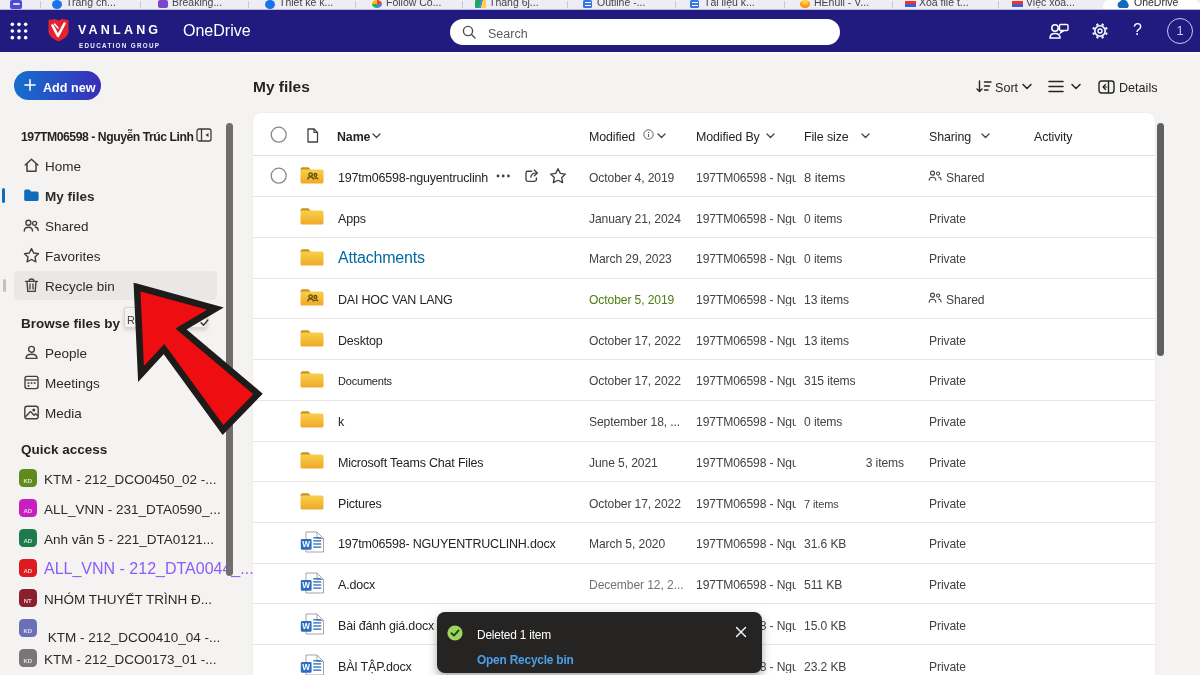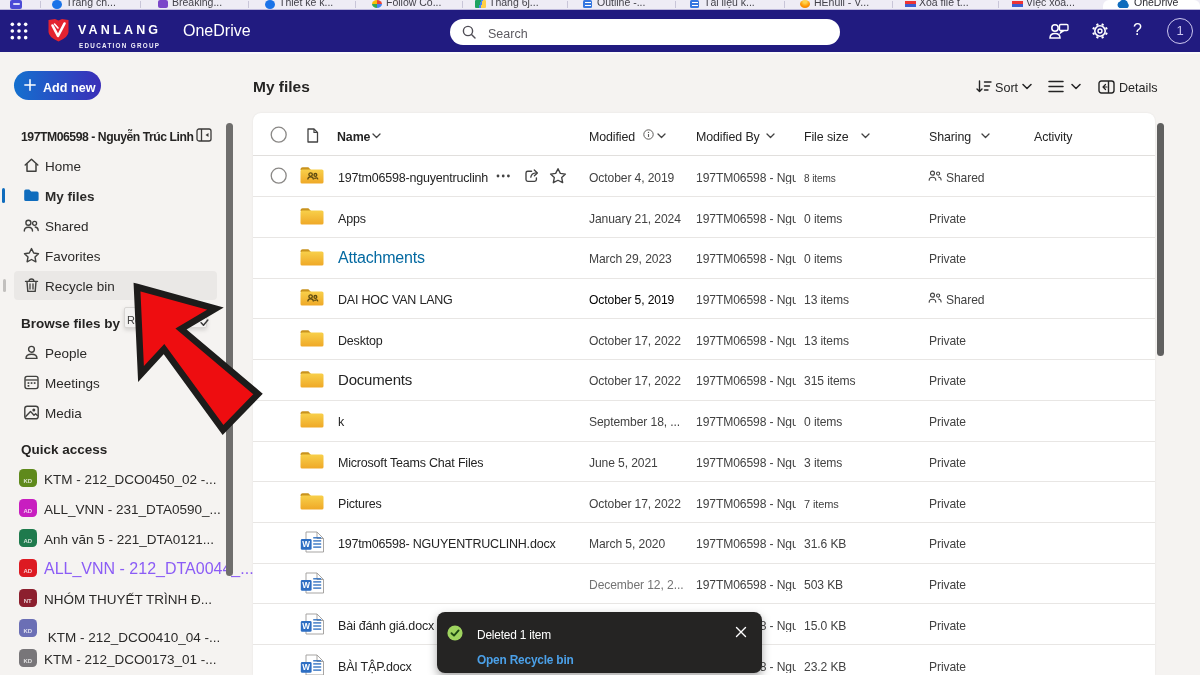--- a/index.html
+++ b/index.html
@@ -270,21 +270,21 @@
 <g fill="none" stroke="#5d4a10" stroke-width="1.3">
         <circle cx="10.6" cy="8.6" r="1.75"></circle>
         <circle cx="15.4" cy="8.9" r="1.4"></circle>
         <path d="M7.8 13.6 Q7.8 10.9 10.6 10.9 Q13.4 10.9 13.4 13.6"></path>
         <path d="M14.3 12.6 Q17.4 10.9 17.8 13.3"></path>
       </g>
     </svg>
 <div class="abs" style="left:338px;top:167.86px;width:250px;height:17px;overflow:hidden;"><span class="txt" style="font-size:12.5px;color:#242424;letter-spacing:-0.2px;">197tm06598-nguyentruclinh</span></div>
 <div class="abs" style="left:589px;top:167.86px;width:104px;height:16px;overflow:hidden;"><span class="txt" style="font-size:12.1px;color:#424242;letter-spacing:-0.1px;">October 4, 2019</span></div>
 <div class="abs" style="left:696px;top:167.86px;width:100px;height:16px;overflow:hidden;"><span class="txt" style="font-size:12.1px;color:#424242;letter-spacing:-0.1px;">197TM06598 - Ngu</span></div>
-<div class="abs" style="left:804px;top:167.86px;width:100px;height:16px;"><span class="txt" style="font-size:10px;color:#424242;letter-spacing:-0.1px;">8 items</span></div>
+<div class="abs" style="left:804px;top:167.86px;width:100px;height:16px;"><span class="txt" style="font-size:13px;color:#424242;letter-spacing:-0.1px;">8 items</span></div>
 <svg class="abs" style="left:928px;top:168.9px" width="15" height="13" viewBox="0 0 17 15">
       <circle cx="5" cy="4.8" r="2.3" stroke="#424242" stroke-width="1.3" fill="none"></circle>
       <path d="M1.2 13 Q1.2 9.5 5 9.5 Q8.8 9.5 8.8 13" stroke="#424242" stroke-width="1.3" fill="none" stroke-linecap="round"></path>
       <circle cx="11.5" cy="5.3" r="1.85" stroke="#424242" stroke-width="1.2" fill="none"></circle>
       <path d="M12 9.2 Q15 9.7 15 12.6" stroke="#424242" stroke-width="1.2" fill="none" stroke-linecap="round"></path>
     </svg>
 <div class="abs" style="left:946px;top:167.86px;width:60px;height:16px;"><span class="txt" style="font-size:12.1px;color:#424242;letter-spacing:-0.1px;">Shared</span></div>
 <svg class="abs" style="left:270.3px;top:167.16000000000003px" width="17.4" height="17.4" viewBox="0 0 20 20">
       <circle cx="10" cy="10" r="8.6" stroke="#8a8886" stroke-width="1.5" fill="none"></circle>
     </svg>
@@ -344,21 +344,21 @@
         </linearGradient>
       </defs>
 <g fill="none" stroke="#5d4a10" stroke-width="1.3">
         <circle cx="10.6" cy="8.6" r="1.75"></circle>
         <circle cx="15.4" cy="8.9" r="1.4"></circle>
         <path d="M7.8 13.6 Q7.8 10.9 10.6 10.9 Q13.4 10.9 13.4 13.6"></path>
         <path d="M14.3 12.6 Q17.4 10.9 17.8 13.3"></path>
       </g>
     </svg>
 <div class="abs" style="left:338px;top:290.02px;width:250px;height:17px;overflow:hidden;"><span class="txt" style="font-size:12.5px;color:#242424;letter-spacing:-0.2px;">DAI HOC VAN LANG</span></div>
-<div class="abs" style="left:589px;top:290.02px;width:104px;height:16px;overflow:hidden;"><span class="txt" style="font-size:12.1px;color:#000000;letter-spacing:-0.1px;">October 5, 2019</span></div>
+<div class="abs" style="left:589px;top:290.02px;width:104px;height:16px;overflow:hidden;"><span class="txt" style="font-size:12.1px;color:#4d7c0f;letter-spacing:-0.1px;">October 5, 2019</span></div>
 <div class="abs" style="left:696px;top:290.02px;width:100px;height:16px;overflow:hidden;"><span class="txt" style="font-size:12.1px;color:#424242;letter-spacing:-0.1px;">197TM06598 - Ngu</span></div>
 <div class="abs" style="left:804px;top:290.02px;width:100px;height:16px;"><span class="txt" style="font-size:12.1px;color:#424242;letter-spacing:-0.1px;">13 items</span></div>
 <svg class="abs" style="left:928px;top:291.0px" width="15" height="13" viewBox="0 0 17 15">
       <circle cx="5" cy="4.8" r="2.3" stroke="#424242" stroke-width="1.3" fill="none"></circle>
       <path d="M1.2 13 Q1.2 9.5 5 9.5 Q8.8 9.5 8.8 13" stroke="#424242" stroke-width="1.3" fill="none" stroke-linecap="round"></path>
       <circle cx="11.5" cy="5.3" r="1.85" stroke="#424242" stroke-width="1.2" fill="none"></circle>
       <path d="M12 9.2 Q15 9.7 15 12.6" stroke="#424242" stroke-width="1.2" fill="none" stroke-linecap="round"></path>
     </svg>
 <div class="abs" style="left:946px;top:290.02px;width:60px;height:16px;"><span class="txt" style="font-size:12.1px;color:#424242;letter-spacing:-0.1px;">Shared</span></div>
 <div class="abs" style="left:253px;top:318.38px;width:902px;height:1px;background:#e8e6e4;"></div>
@@ -381,21 +381,21 @@
 <svg class="abs" style="left:300px;top:369.76px" width="24" height="19" viewBox="0 0 24 19">
 <path d="M.5 4 Q.5 1.2 2.6 1.2 H8.4 L11 4 Z" fill="#c9931e"></path>
 <rect x=".5" y="3.4" width="23" height="14.2" rx="1.6" fill="url(#fg300369.76)"></rect>
 <defs>
         <linearGradient id="fg300369.76" x1="0" y1="0" x2="0" y2="1">
           <stop offset="0" stop-color="#f8d04a"></stop>
           <stop offset="1" stop-color="#efa827"></stop>
         </linearGradient>
       </defs>
 </svg>
-<div class="abs" style="left:338px;top:371.46px;width:250px;height:17px;overflow:hidden;"><span class="txt" style="font-size:15px;color:#242424;letter-spacing:-0.2px;">Documents</span></div>
+<div class="abs" style="left:338px;top:371.46px;width:250px;height:17px;overflow:hidden;"><span class="txt" style="font-size:11px;color:#242424;letter-spacing:-0.2px;">Documents</span></div>
 <div class="abs" style="left:589px;top:371.46px;width:104px;height:16px;overflow:hidden;"><span class="txt" style="font-size:12.1px;color:#424242;letter-spacing:-0.1px;">October 17, 2022</span></div>
 <div class="abs" style="left:696px;top:371.46px;width:100px;height:16px;overflow:hidden;"><span class="txt" style="font-size:12.1px;color:#424242;letter-spacing:-0.1px;">197TM06598 - Ngu</span></div>
 <div class="abs" style="left:804px;top:371.46px;width:100px;height:16px;"><span class="txt" style="font-size:12.1px;color:#424242;letter-spacing:-0.1px;">315 items</span></div>
 <div class="abs" style="left:929px;top:371.46px;width:60px;height:16px;"><span class="txt" style="font-size:12.1px;color:#424242;letter-spacing:-0.1px;">Private</span></div>
 <div class="abs" style="left:253px;top:399.82px;width:902px;height:1px;background:#e8e6e4;"></div>
 <svg class="abs" style="left:300px;top:410.48px" width="24" height="19" viewBox="0 0 24 19">
 <path d="M.5 4 Q.5 1.2 2.6 1.2 H8.4 L11 4 Z" fill="#c9931e"></path>
 <rect x=".5" y="3.4" width="23" height="14.2" rx="1.6" fill="url(#fg300410.48)"></rect>
 <defs>
         <linearGradient id="fg300410.48" x1="0" y1="0" x2="0" y2="1">
@@ -416,21 +416,21 @@
 <defs>
         <linearGradient id="fg300451.2" x1="0" y1="0" x2="0" y2="1">
           <stop offset="0" stop-color="#f8d04a"></stop>
           <stop offset="1" stop-color="#efa827"></stop>
         </linearGradient>
       </defs>
 </svg>
 <div class="abs" style="left:338px;top:452.9px;width:250px;height:17px;overflow:hidden;"><span class="txt" style="font-size:12.5px;color:#242424;letter-spacing:-0.2px;">Microsoft Teams Chat Files</span></div>
 <div class="abs" style="left:589px;top:452.9px;width:104px;height:16px;overflow:hidden;"><span class="txt" style="font-size:12.1px;color:#424242;letter-spacing:-0.1px;">June 5, 2021</span></div>
 <div class="abs" style="left:696px;top:452.9px;width:100px;height:16px;overflow:hidden;"><span class="txt" style="font-size:12.1px;color:#424242;letter-spacing:-0.1px;">197TM06598 - Ngu</span></div>
-<div class="abs" style="left:804px;top:452.9px;width:100px;height:16px;"><span class="txt" style="font-size:12.1px;color:#424242;letter-spacing:-0.1px;">3 items</span></div>
+<div class="abs" style="left:804px;top:452.9px;width:100px;height:16px;text-align:right;"><span class="txt" style="font-size:12.1px;color:#424242;letter-spacing:-0.1px;">3 items</span></div>
 <div class="abs" style="left:929px;top:452.9px;width:60px;height:16px;"><span class="txt" style="font-size:12.1px;color:#424242;letter-spacing:-0.1px;">Private</span></div>
 <div class="abs" style="left:253px;top:481.26px;width:902px;height:1px;background:#e8e6e4;"></div>
 <svg class="abs" style="left:300px;top:491.92px" width="24" height="19" viewBox="0 0 24 19">
 <path d="M.5 4 Q.5 1.2 2.6 1.2 H8.4 L11 4 Z" fill="#c9931e"></path>
 <rect x=".5" y="3.4" width="23" height="14.2" rx="1.6" fill="url(#fg300491.92)"></rect>
 <defs>
         <linearGradient id="fg300491.92" x1="0" y1="0" x2="0" y2="1">
           <stop offset="0" stop-color="#f8d04a"></stop>
           <stop offset="1" stop-color="#efa827"></stop>
         </linearGradient>
@@ -465,23 +465,24 @@
 <path d="M17 1 V7.5 H23.5" fill="none" stroke="#9d9b99" stroke-width=".9" stroke-linejoin="round"></path>
 <g stroke="#2e6fc0" stroke-width="1.35">
         <line x1="13.2" y1="6.8" x2="21.2" y2="6.8"></line>
         <line x1="13.2" y1="9.9" x2="21.2" y2="9.9"></line>
         <line x1="13.2" y1="13.0" x2="21.2" y2="13.0"></line>
         <line x1="13.2" y1="16.1" x2="21.2" y2="16.1"></line>
       </g>
 <rect x=".8" y="8" width="10.8" height="10.8" rx="1.4" fill="#2d6ec3"></rect>
 <text x="6.2" y="16.4" text-anchor="middle" font-family="Liberation Sans" font-size="8.2" font-weight="bold" fill="#fff">W</text>
 </svg>
+<div class="abs" style="left:338px;top:575.06px;width:250px;height:17px;overflow:hidden;"><span class="txt" style="font-size:12.5px;color:#242424;letter-spacing:-0.2px;">A.docx</span></div>
 <div class="abs" style="left:589px;top:575.06px;width:104px;height:16px;overflow:hidden;"><span class="txt" style="font-size:12.1px;color:#737373;letter-spacing:-0.1px;">December 12, 2...</span></div>
 <div class="abs" style="left:696px;top:575.06px;width:100px;height:16px;overflow:hidden;"><span class="txt" style="font-size:12.1px;color:#424242;letter-spacing:-0.1px;">197TM06598 - Ngu</span></div>
-<div class="abs" style="left:804px;top:575.06px;width:100px;height:16px;"><span class="txt" style="font-size:12.1px;color:#424242;letter-spacing:-0.1px;">503 KB</span></div>
+<div class="abs" style="left:804px;top:575.06px;width:100px;height:16px;"><span class="txt" style="font-size:12.1px;color:#424242;letter-spacing:-0.1px;">511 KB</span></div>
 <div class="abs" style="left:929px;top:575.06px;width:60px;height:16px;"><span class="txt" style="font-size:12.1px;color:#424242;letter-spacing:-0.1px;">Private</span></div>
 <div class="abs" style="left:253px;top:603.42px;width:902px;height:1px;background:#e8e6e4;"></div>
 <svg class="abs" style="left:300px;top:612.78px" width="25" height="22" viewBox="0 0 25 22">
 <path d="M6 1 H17 L23.5 7.5 V21 H6 Z" fill="#fff" stroke="#9d9b99" stroke-width=".9" stroke-linejoin="round"></path>
 <path d="M17 1 V7.5 H23.5" fill="none" stroke="#9d9b99" stroke-width=".9" stroke-linejoin="round"></path>
 <g stroke="#2e6fc0" stroke-width="1.35">
         <line x1="13.2" y1="6.8" x2="21.2" y2="6.8"></line>
         <line x1="13.2" y1="9.9" x2="21.2" y2="9.9"></line>
         <line x1="13.2" y1="13.0" x2="21.2" y2="13.0"></line>
         <line x1="13.2" y1="16.1" x2="21.2" y2="16.1"></line>

